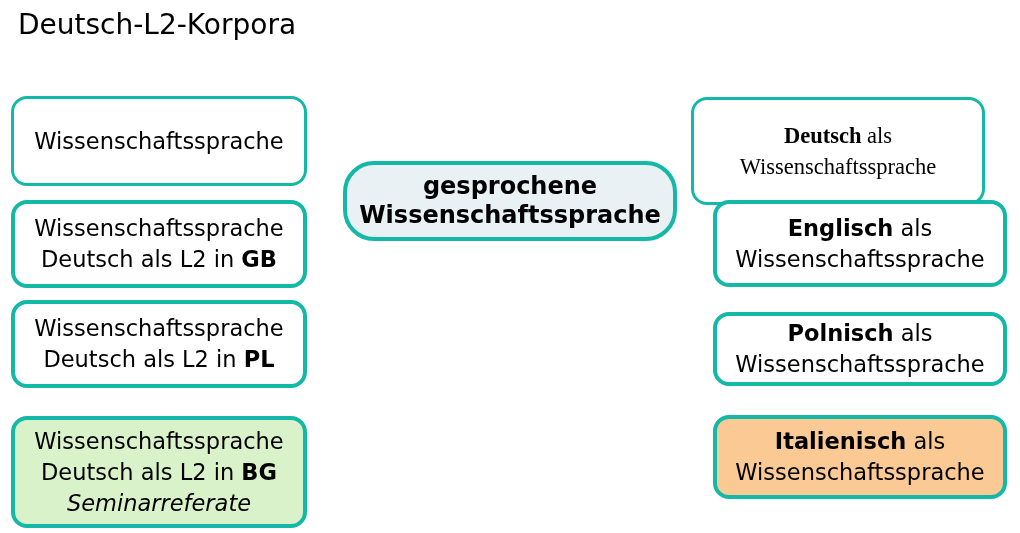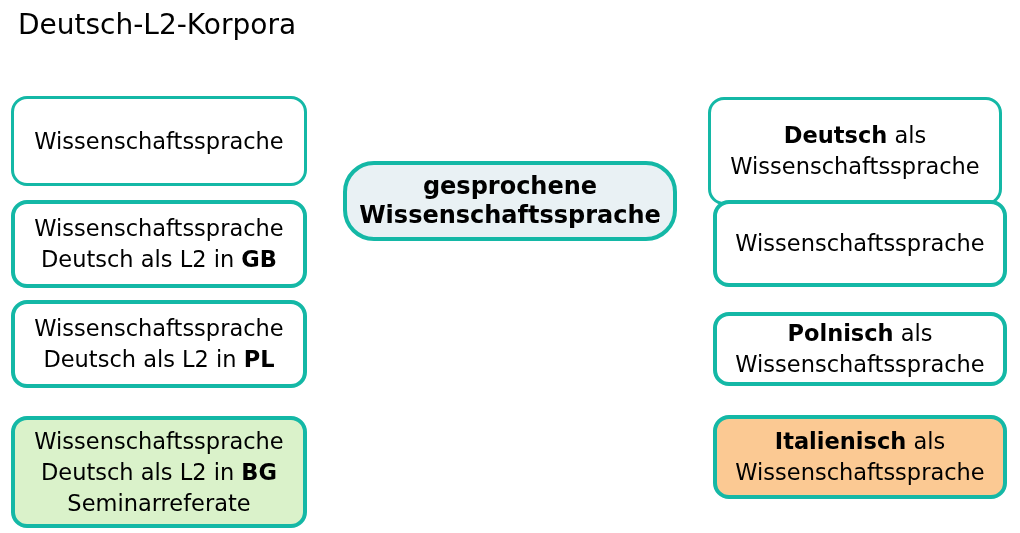--- a/index.html
+++ b/index.html
@@ -42,37 +42,37 @@
   }
   .box.thick { border-width: 3.5px; }
 
   
   .pos-l1 { left: 11px; top: 96px;  width: 296px; height: 90px; }
   .pos-l2 { left: 11px; top: 200px; width: 296px; height: 88px; }
   .pos-l3 { left: 11px; top: 300px; width: 296px; height: 88px; }
   .pos-l4 { left: 11px; top: 416px; width: 296px; height: 112px; background: #daf2ca; }
 
   
-  .pos-r1 { left: 708px; top: 97px;  width: 294px; height: 108px; }
+  .pos-r1 { left: 691px; top: 97px;  width: 294px; height: 108px; font-family: Liberation Serif, serif; }
   .pos-r2 { left: 713px; top: 200px; width: 294px; height: 87px; }
   .pos-r3 { left: 713px; top: 312px; width: 294px; height: 74px; }
   .pos-r4 { left: 713px; top: 415px; width: 294px; height: 84px; background: #fbc993; }
 
   
   .center-box {
     left: 343px; top: 161px; width: 334px; height: 80px;
     background: #e9f1f4;
     border-radius: 31px;
     font-weight: bold;
     font-size: 24px;
     line-height: 29px;
   }
 
   .ln { display: block; }
-  .italic { }
+  .italic { font-style: italic; }
   b { font-weight: bold; }
 </style>
 </head>
 <body>
 
 <div class="canvas">
 
   <div class="heading heading-left">Deutsch-L2-Korpora</div>
 
 
@@ -100,20 +100,21 @@
     <span class="ln">gesprochene</span>
     <span class="ln">Wissenschaftssprache</span>
   </div>
 
   <div class="box thick pos-r1">
     <span class="ln"><b>Deutsch</b> <span>als</span></span>
     <span class="ln">Wissenschaftssprache</span>
   </div>
 
   <div class="box pos-r2">
+    <span class="ln"><b>Englisch</b> <span>als</span></span>
     <span class="ln">Wissenschaftssprache</span>
   </div>
 
   <div class="box pos-r3">
     <span class="ln"><b>Polnisch</b> <span>als</span></span>
     <span class="ln">Wissenschaftssprache</span>
   </div>
 
   <div class="box pos-r4">
     <span class="ln"><b>Italienisch</b> <span>als</span></span>

